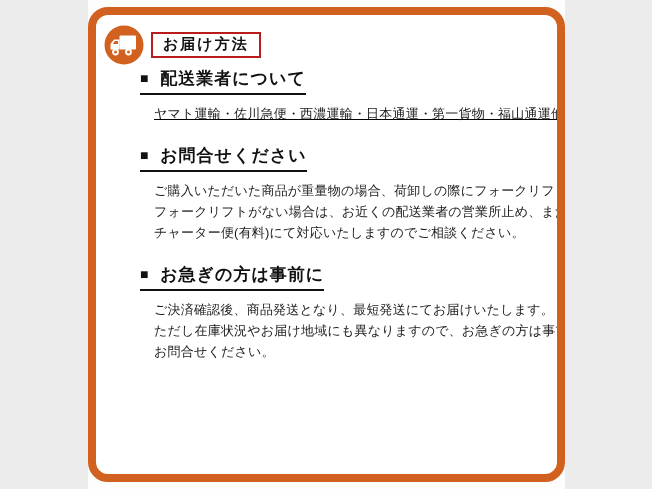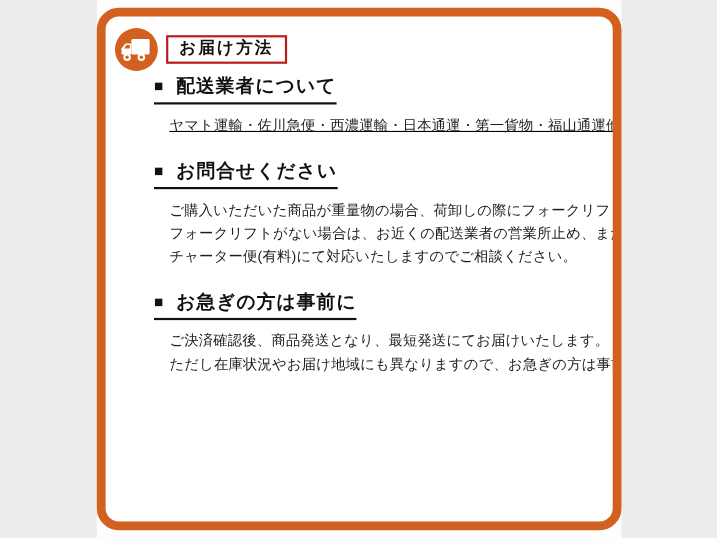--- a/index.html
+++ b/index.html
@@ -129,19 +129,20 @@
         </section>
 
         <section class="section">
           <h2 class="sec-heading">
             <span class="bullet">■</span>
             <span>お急ぎの方は事前に</span>
           </h2>
           <div class="sec-body">
             <div class="line">ご決済確認後、商品発送となり、最短発送にてお届けいたします。</div>
             <div class="line">ただし在庫状況やお届け地域にも異なりますので、お急ぎの方は事前に</div>
+            <div class="line">お問合せください。</div>
           </div>
         </section>
 
       </div>
     </div>
   </div>
 </div>
 
 </body></html>

